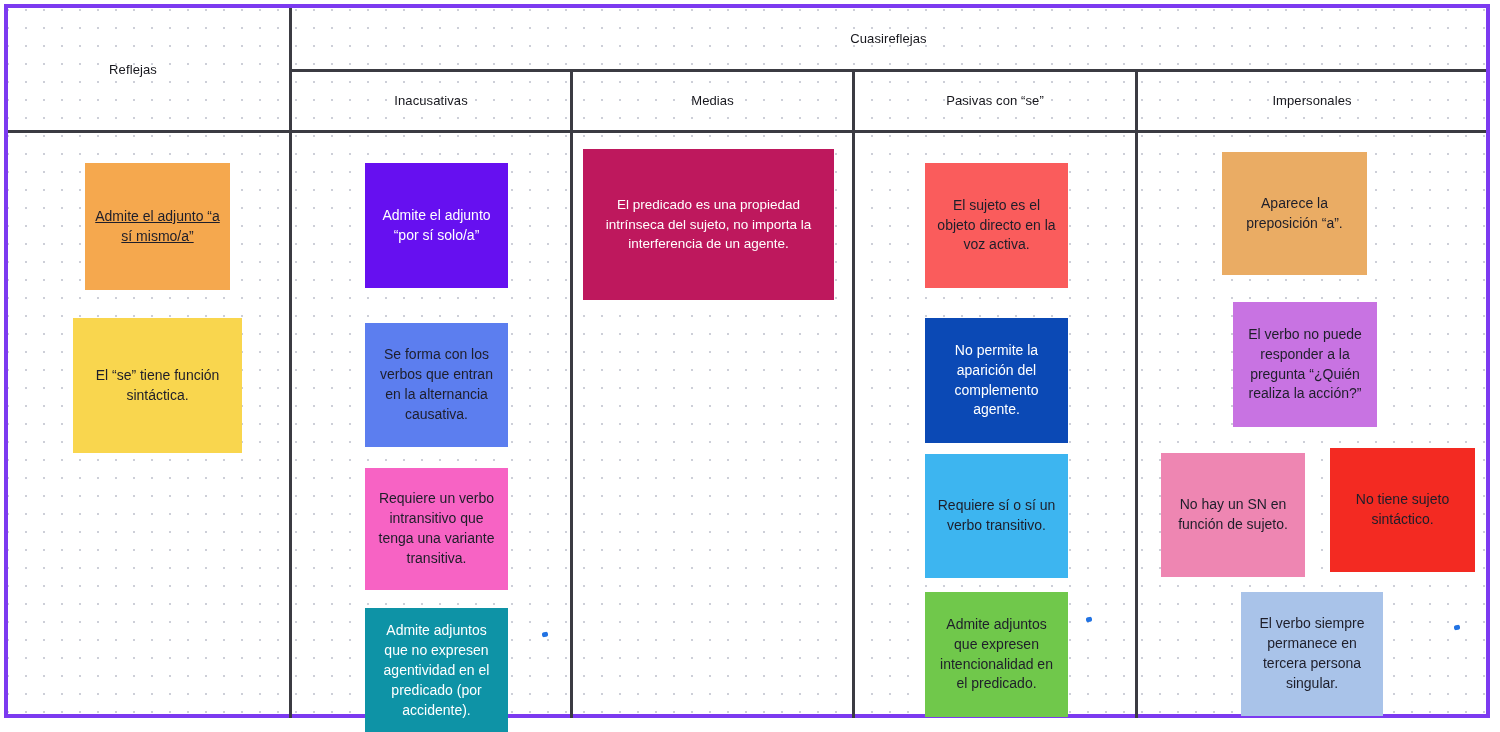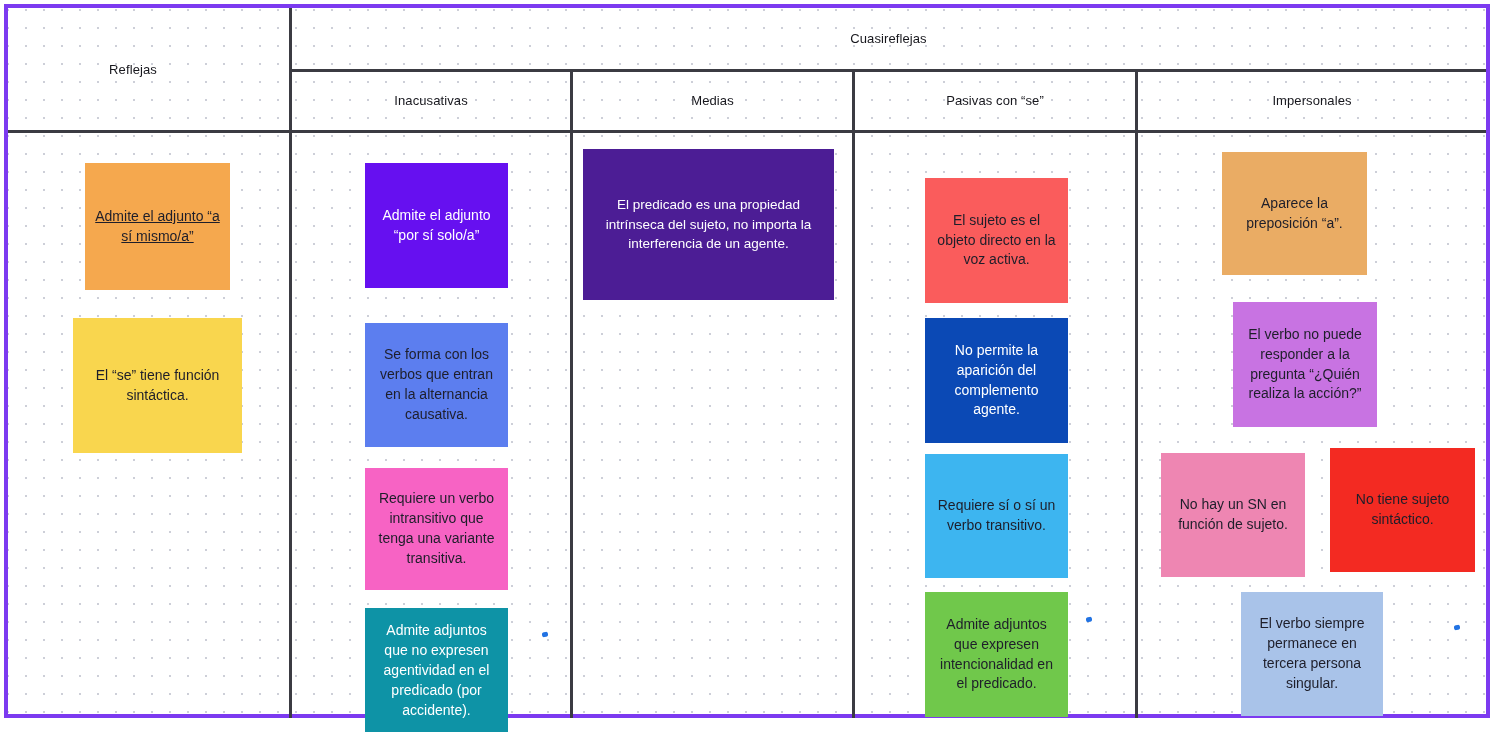--- a/index.html
+++ b/index.html
@@ -63,25 +63,25 @@
 <div class="note" style="left: 365px; top: 323px; width: 143px; height: 124px; background-color: rgb(92, 126, 239); color: rgb(30, 30, 42);">
   <span>Se forma con los verbos que entran en la alternancia causativa.</span>
 </div>
 <div class="note" style="left: 365px; top: 468px; width: 143px; height: 122px; background-color: rgb(247, 99, 196); color: rgb(30, 30, 42);">
   <span>Requiere un verbo intransitivo que tenga una variante transitiva.</span>
 </div>
 <div class="note" style="left: 365px; top: 608px; width: 143px; height: 126px; background-color: rgb(14, 147, 166); color: rgb(255, 255, 255);">
   <span>Admite adjuntos que no expresen agentividad en el predicado (por accidente).</span>
 </div>
 
-<div class="note note-medias" style="left: 583px; top: 149px; width: 251px; height: 151px; background-color: #4c1d95; color: rgb(255, 255, 255);">
+<div class="note note-medias" style="left: 583px; top: 149px; width: 251px; height: 151px; background-color: #be185d; color: rgb(255, 255, 255);">
   <span>El predicado es una propiedad intrínseca del sujeto, no importa la interferencia de un agente.</span>
 </div>
 
-<div class="note" style="left: 925px; top: 178px; width: 143px; height: 125px; background-color: rgb(250, 92, 92); color: rgb(30, 30, 42);">
+<div class="note" style="left: 925px; top: 163px; width: 143px; height: 125px; background-color: rgb(250, 92, 92); color: rgb(30, 30, 42);">
   <span>El sujeto es el objeto directo en la voz activa.</span>
 </div>
 <div class="note" style="left: 925px; top: 318px; width: 143px; height: 125px; background-color: rgb(11, 73, 181); color: rgb(255, 255, 255);">
   <span>No permite la aparición del complemento agente.</span>
 </div>
 <div class="note" style="left: 925px; top: 454px; width: 143px; height: 124px; background-color: rgb(61, 181, 240); color: rgb(30, 30, 42);">
   <span>Requiere sí o sí un verbo transitivo.</span>
 </div>
 <div class="note" style="left: 925px; top: 592px; width: 143px; height: 125px; background-color: rgb(112, 200, 75); color: rgb(30, 30, 42);">
   <span>Admite adjuntos que expresen intencionalidad en el predicado.</span>

